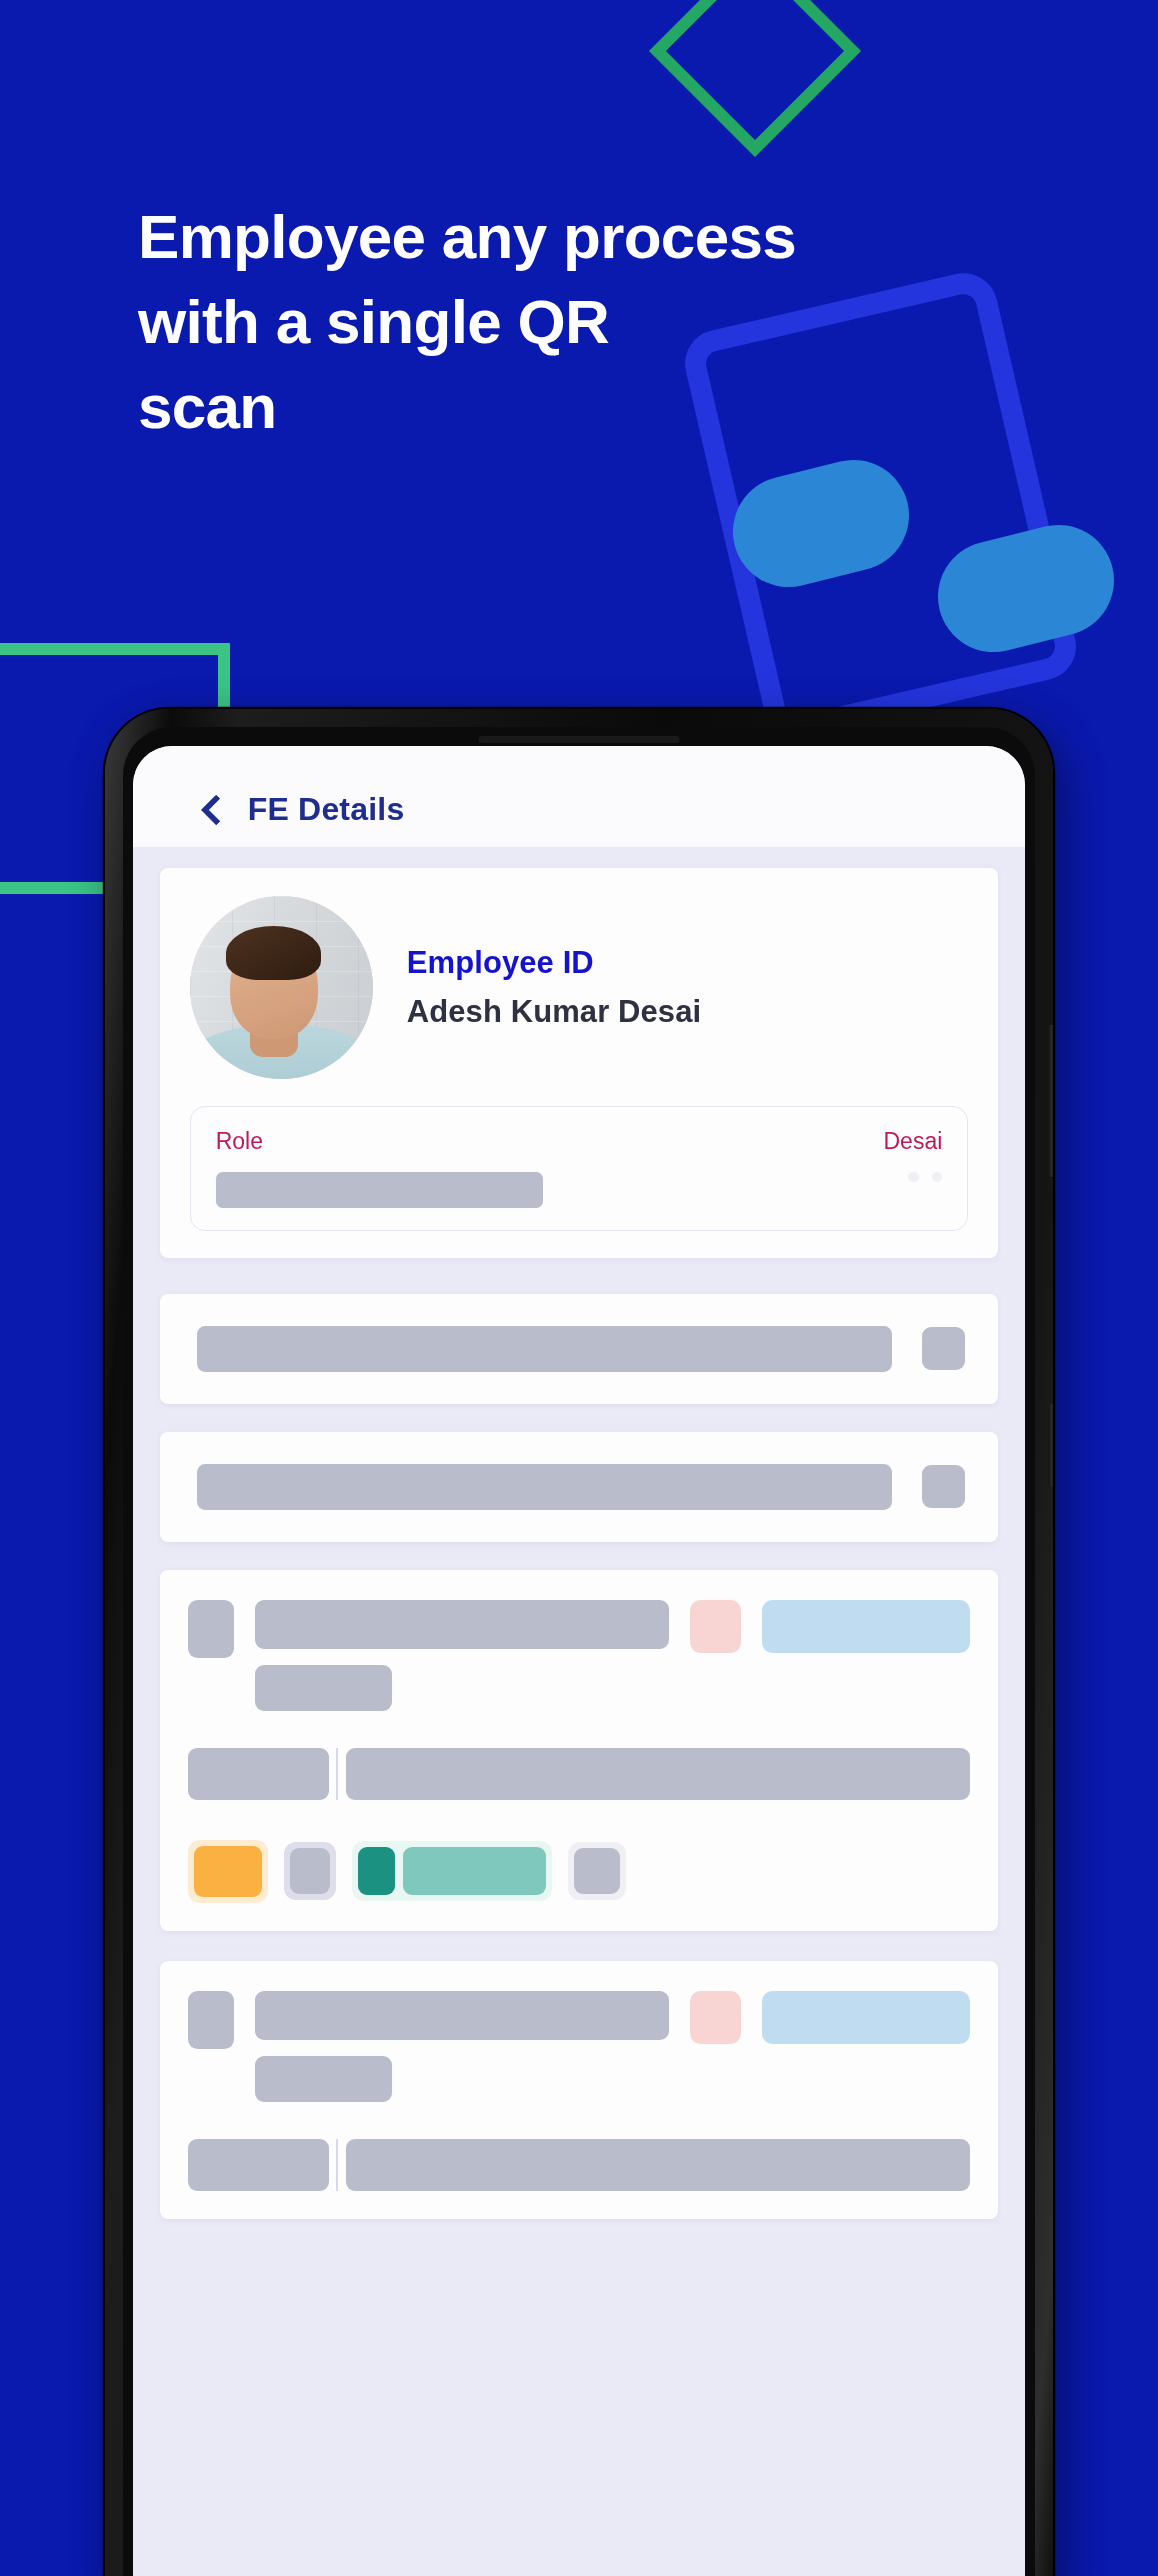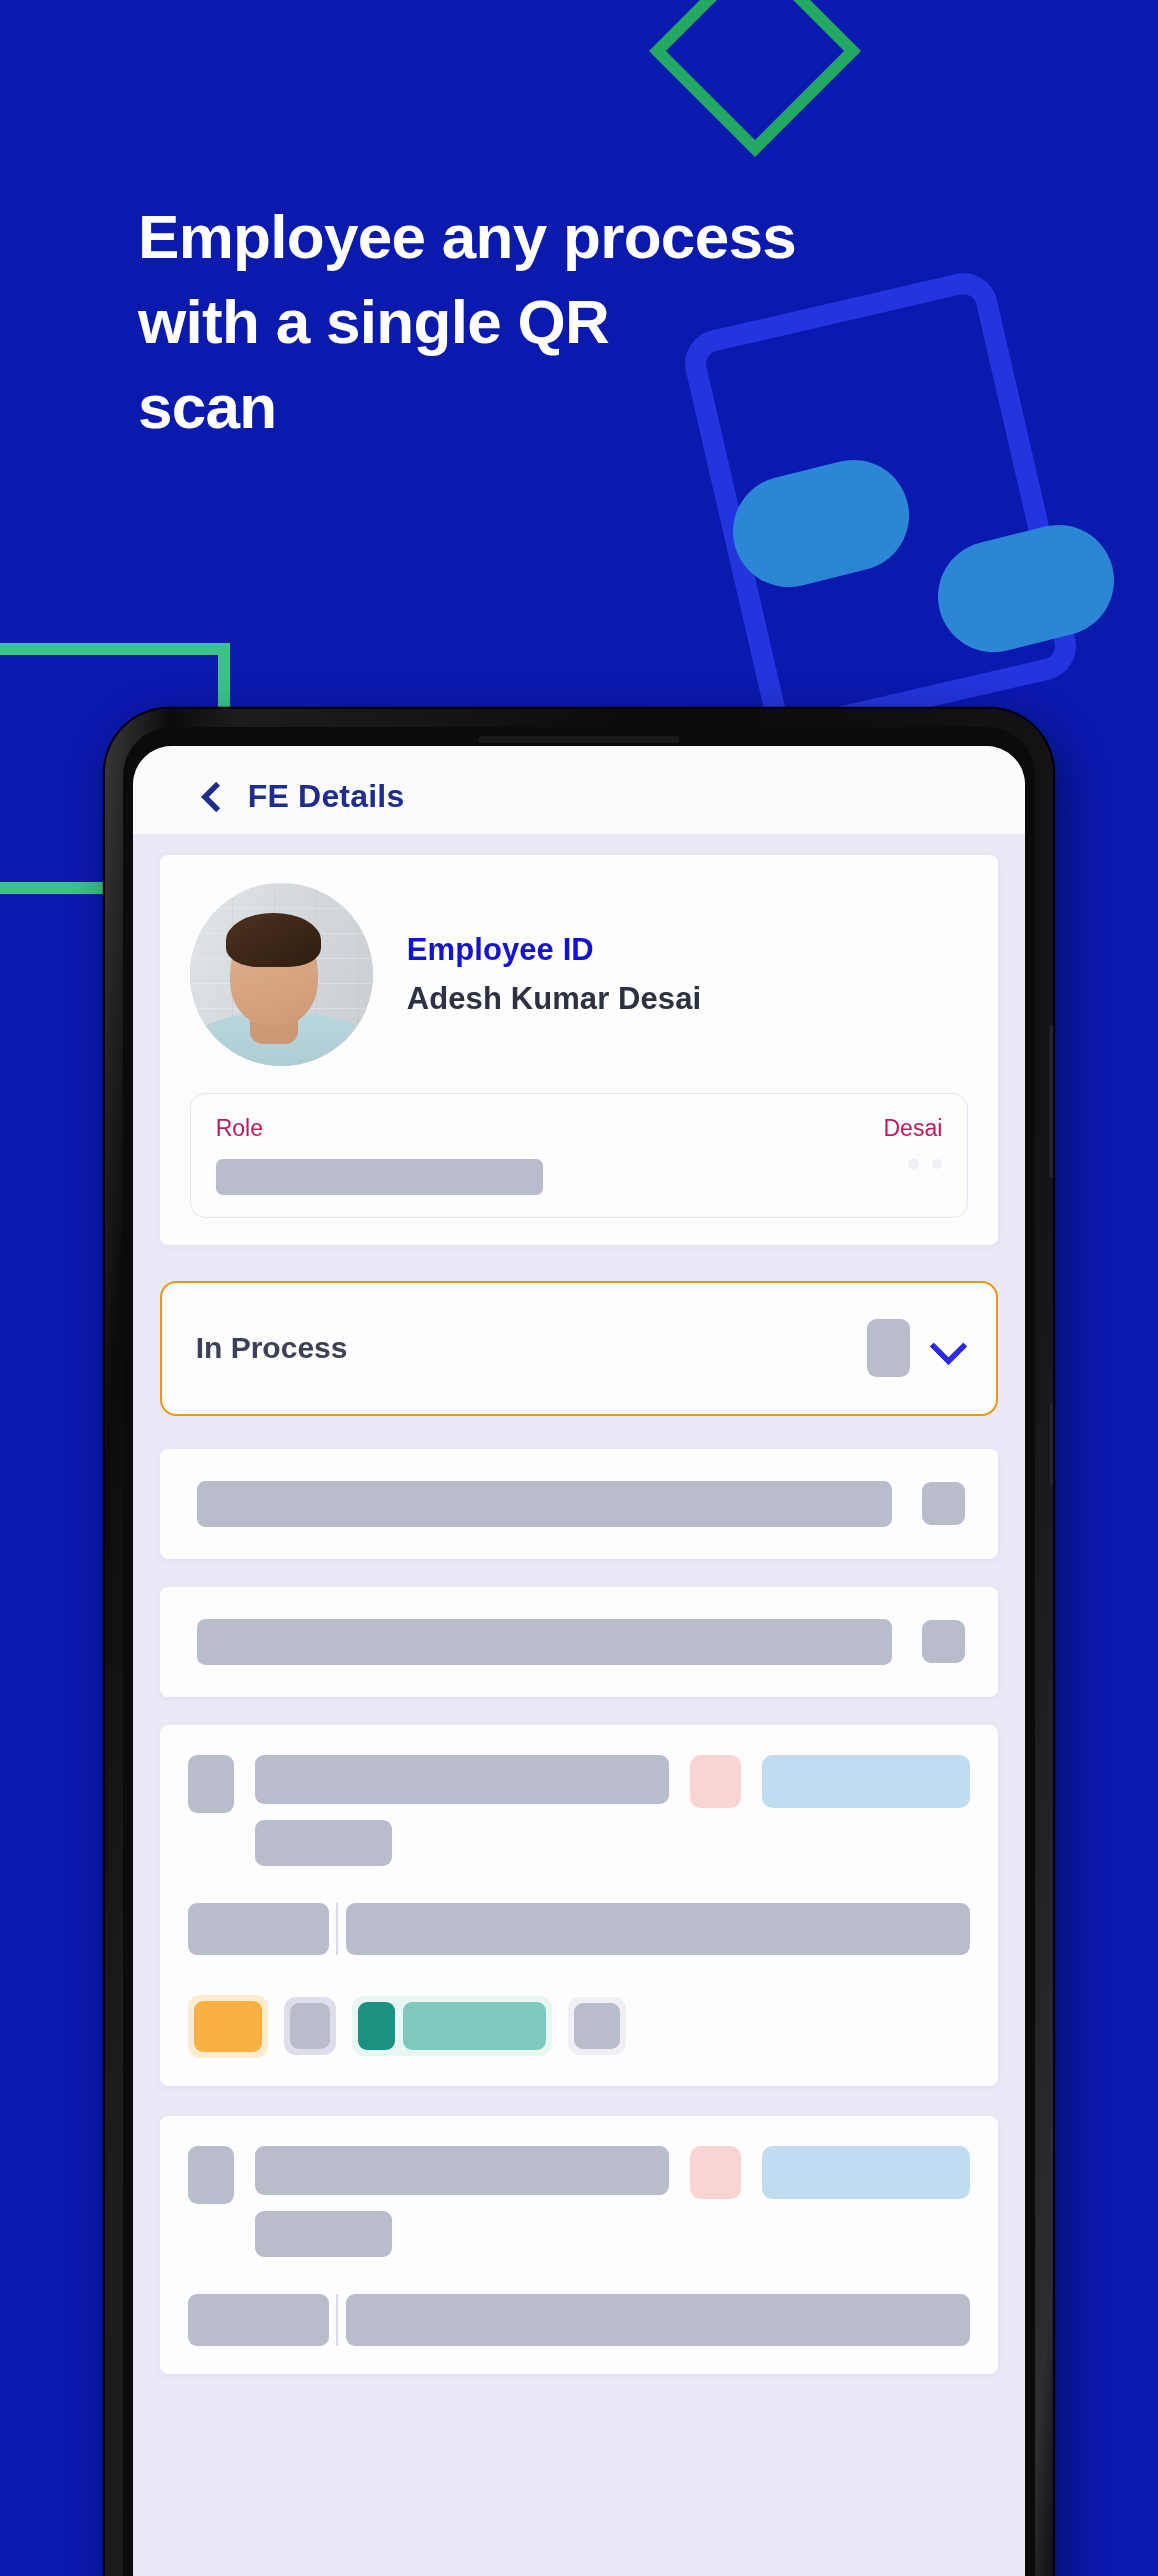--- a/index.html
+++ b/index.html
@@ -108,21 +108,21 @@
     width:8.2px;
     background:linear-gradient(90deg,#131313,#2b2b2b 45%,#070707);
     border-radius:3px;
     z-index:7;
   }
   .side-btn.b1{ top:316px; height:152px; }
   .side-btn.b2{ top:695px; height:82px; }
 
   
   .app-header{
-    height:88px;
+    height:101px;
     background:#FBFAFD;
     display:flex;
     align-items:flex-end;
     padding:0 0 19.3px 65px;
     gap:25px;
   }
   .back-chevron{
     width:25px; height:25px;
     position:relative;
     flex:0 0 auto;
@@ -405,25 +405,20 @@
             <div class="meta-col teams">
               <div class="meta-label">Desai</div>
               <div class="teams-chips">
                 <span class="sk-wrap"><span class="sk sk-team"></span></span>
                 <span class="sk-wrap"><span class="sk sk-team"></span></span>
               </div>
             </div>
           </div>
         </div>
 
-        <div class="status-select">
-          <div class="status-label">In Process</div>
-          <div class="sk sk-status"></div>
-          <div class="chevron-down"></div>
-        </div>
 
         <div class="card sk-row">
           <div class="bar"></div>
           <div class="sq"></div>
         </div>
         <div class="card sk-row">
           <div class="bar"></div>
           <div class="sq"></div>
         </div>
 

